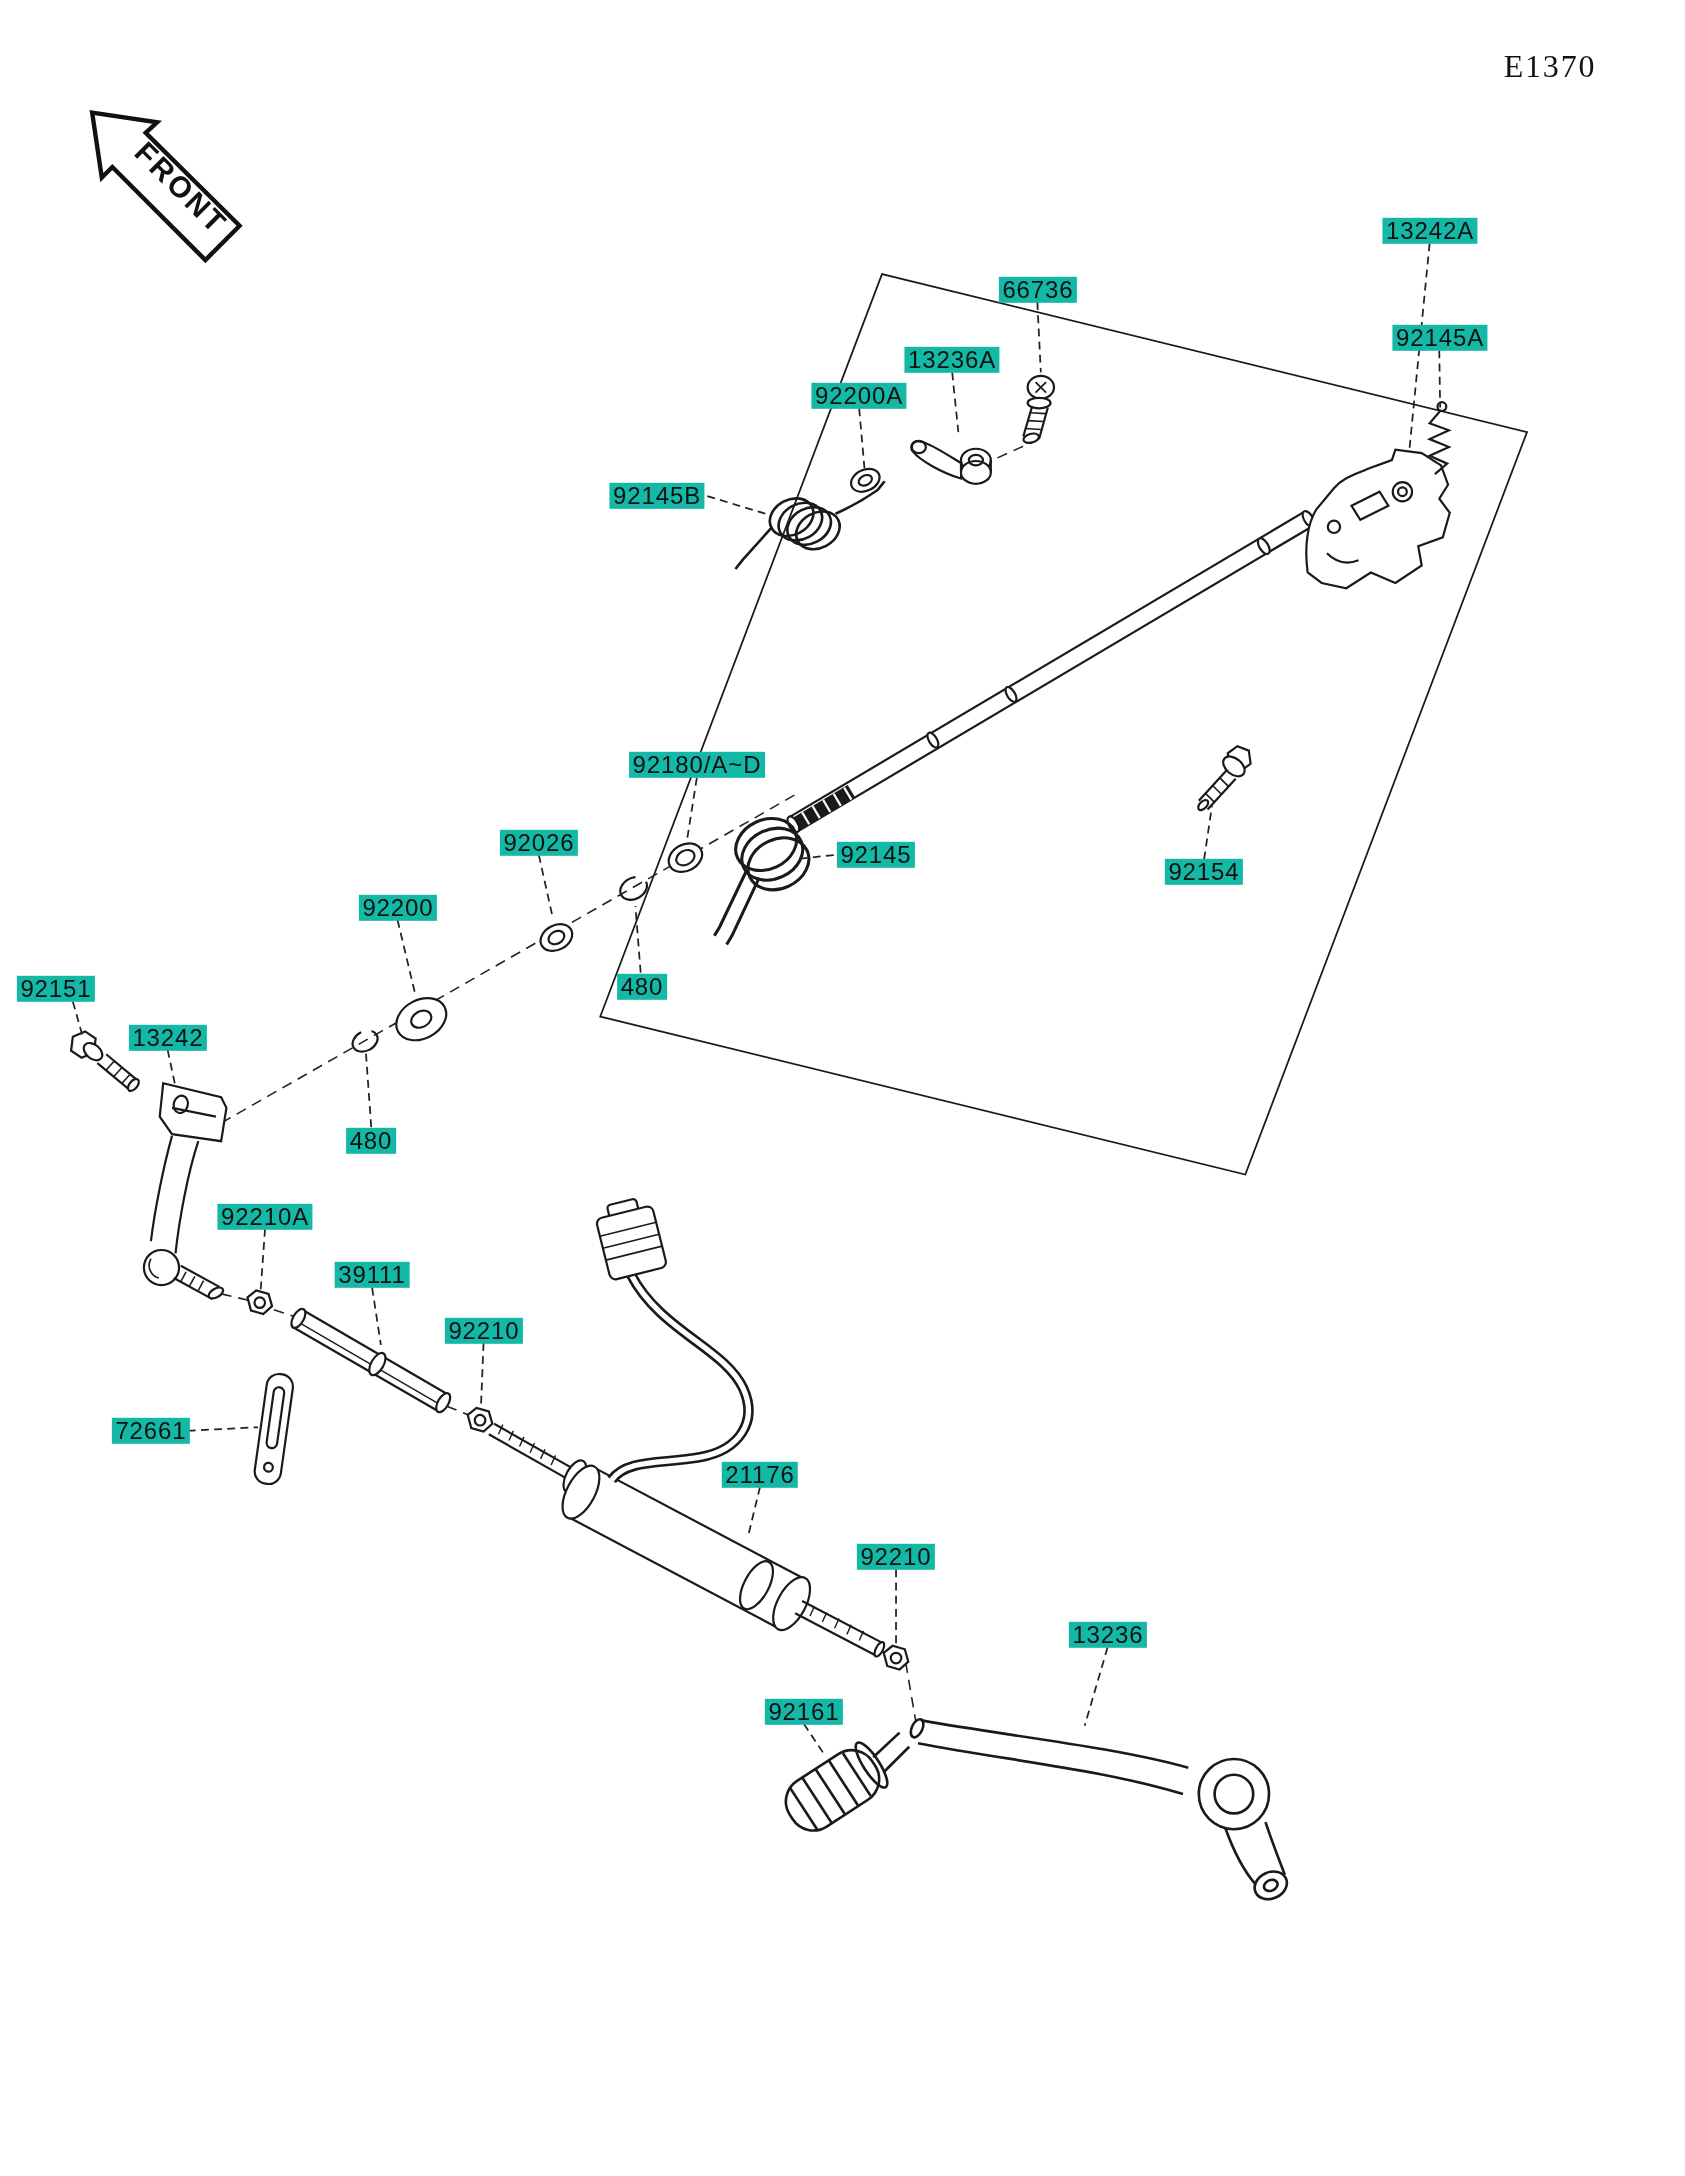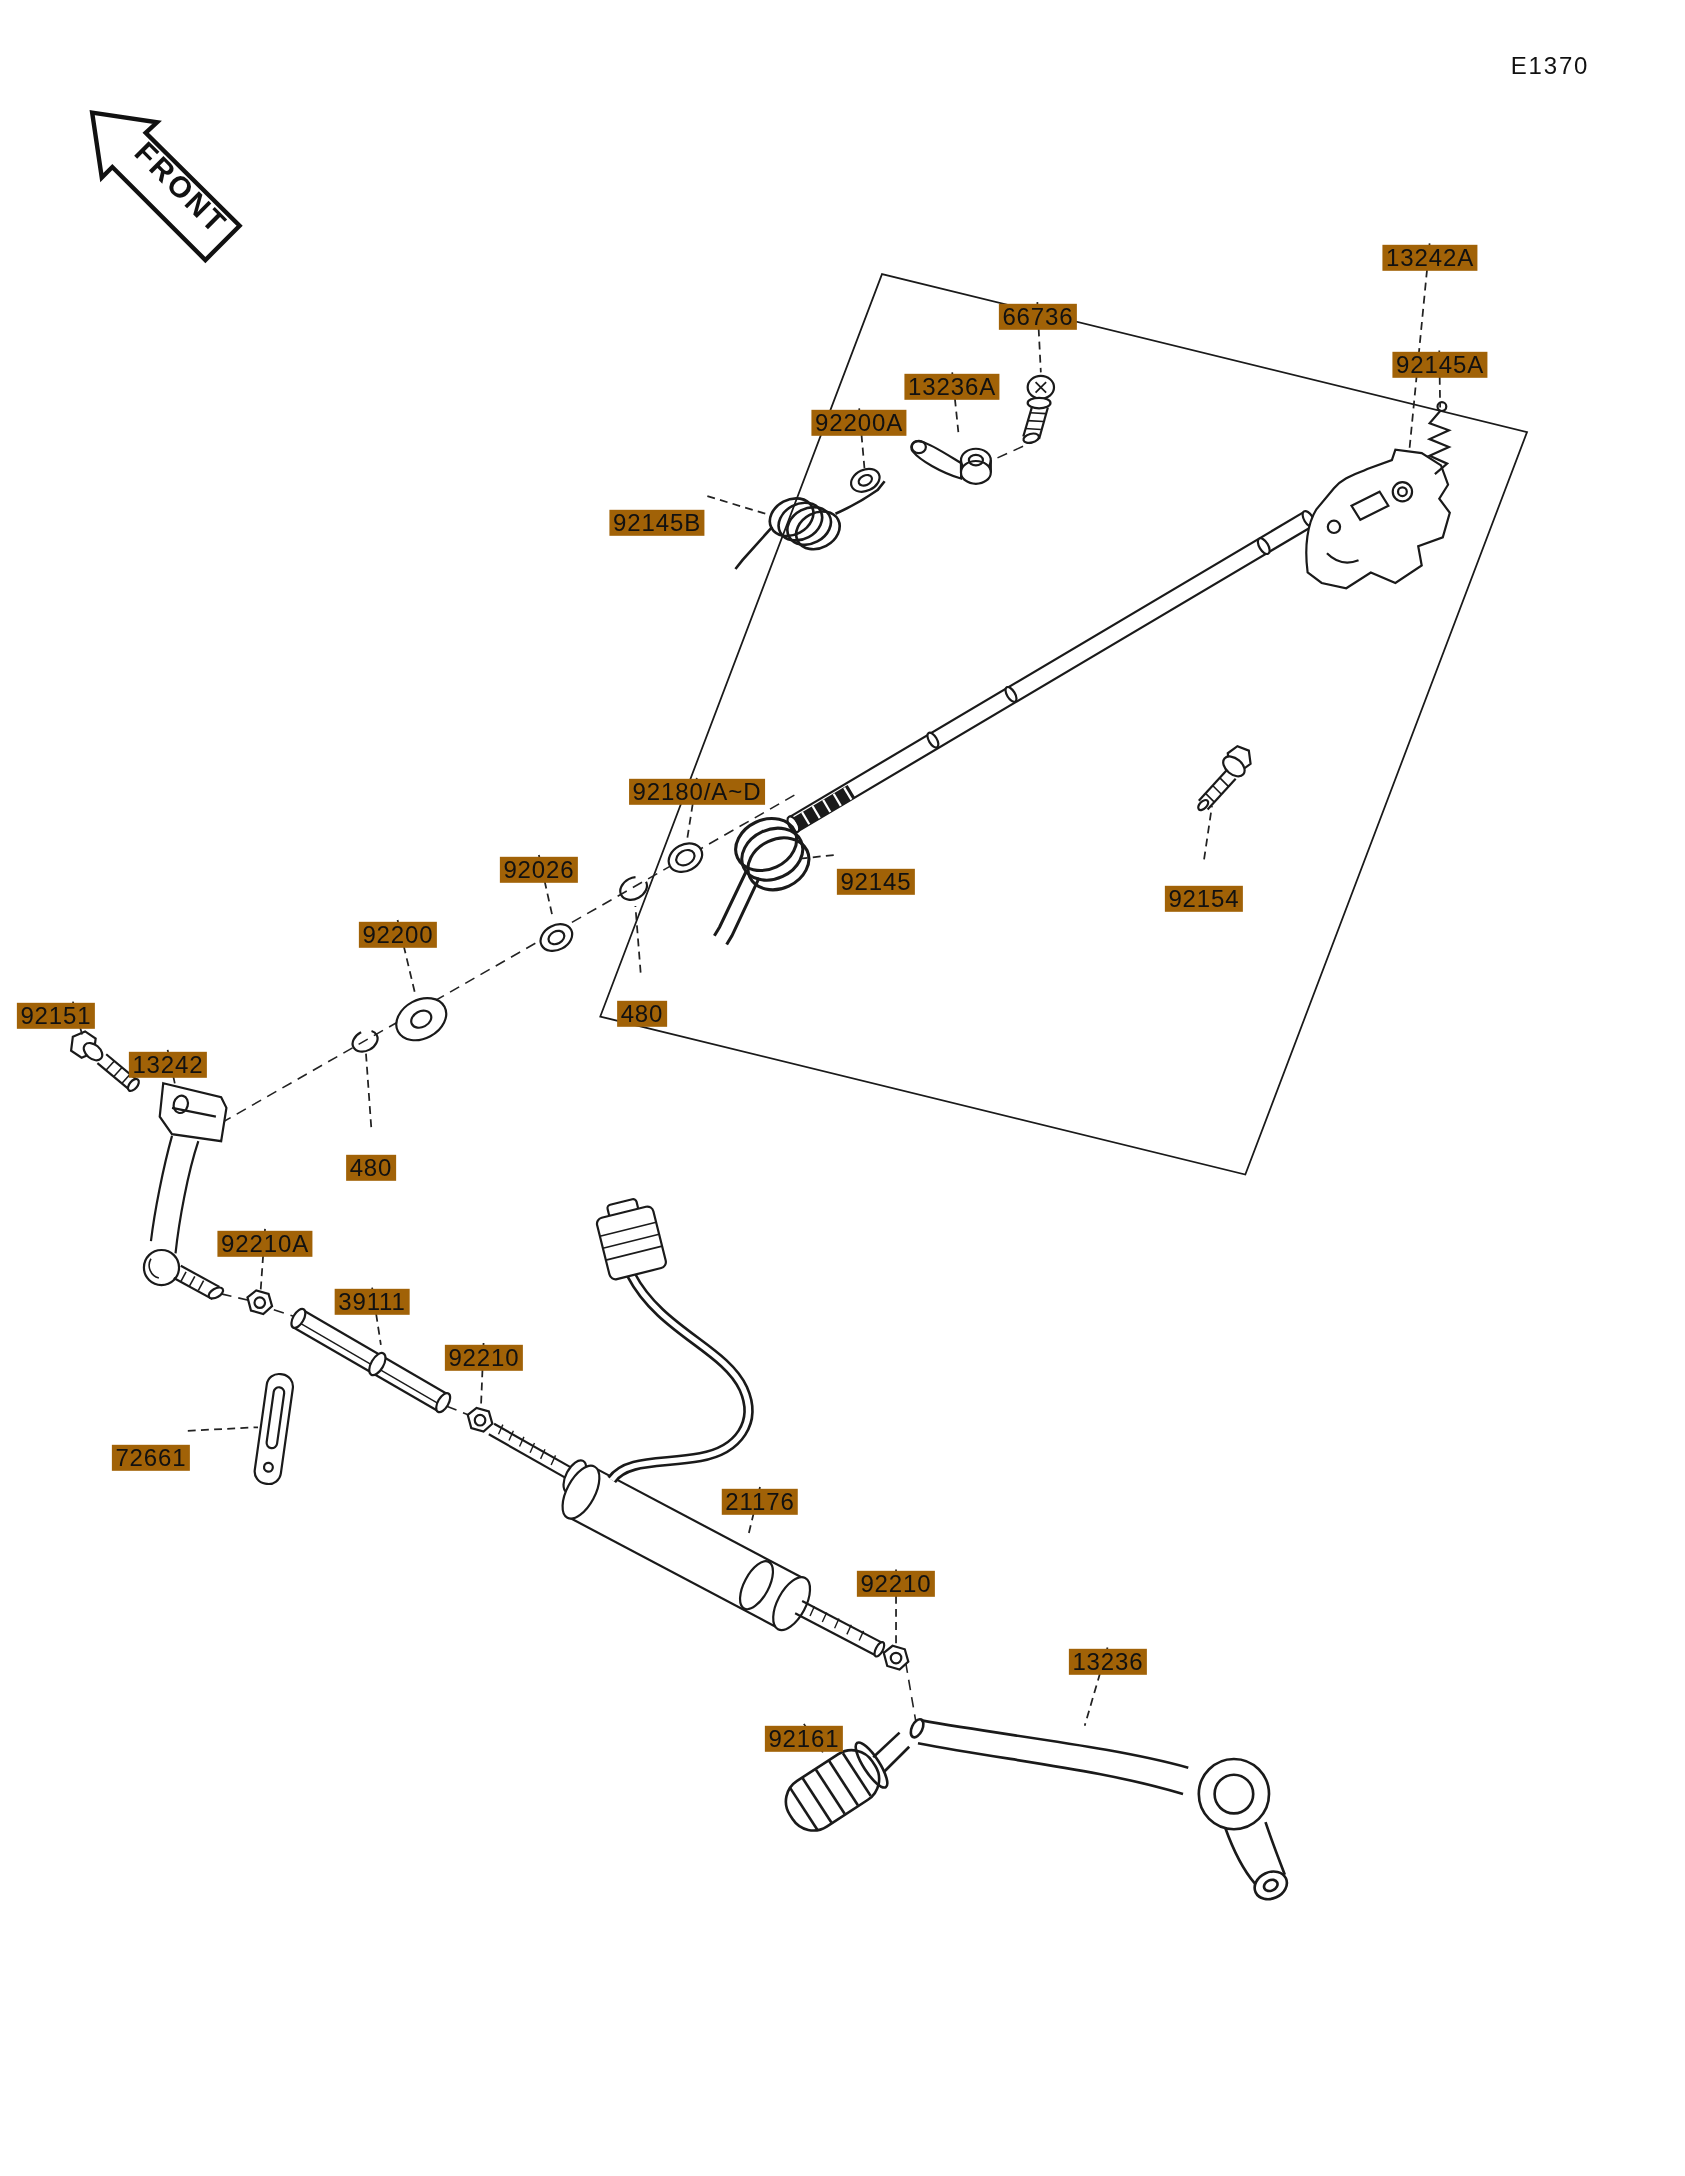--- a/index.html
+++ b/index.html
@@ -4,25 +4,25 @@
 <style>
   html,body{margin:0;padding:0;background:#ffffff;}
   .page{
     position:relative;width:1685px;height:2177px;background:#ffffff;
     font-family:"Liberation Sans",sans-serif;color:#111;overflow:hidden;
   }
   .diagram-svg{position:absolute;left:0;top:0;width:1685px;height:2177px;}
   .part-label{
     position:absolute;transform:translate(-50%,-50%);
     font-size:24px;letter-spacing:0.9px;white-space:nowrap;
-    background:#a16207;padding:0 3.5px;line-height:1.1;margin-top:27px;
+    background:#14b8a6;padding:0 3.5px;line-height:1.1;
   }
   .page-code{
     position:absolute;transform:translate(-50%,-50%);
-    font-size:24px;letter-spacing:1.8px;
+    font-size:32px;letter-spacing:1.8px;font-family:Liberation Serif, serif;
   }
 </style>
 </head>
 <body>
 
 <div class="page">
 
   <svg class="diagram-svg" viewBox="0 0 1920 2480">
 
     <g stroke="#111" fill="#ffffff" stroke-width="5" stroke-linejoin="miter">

